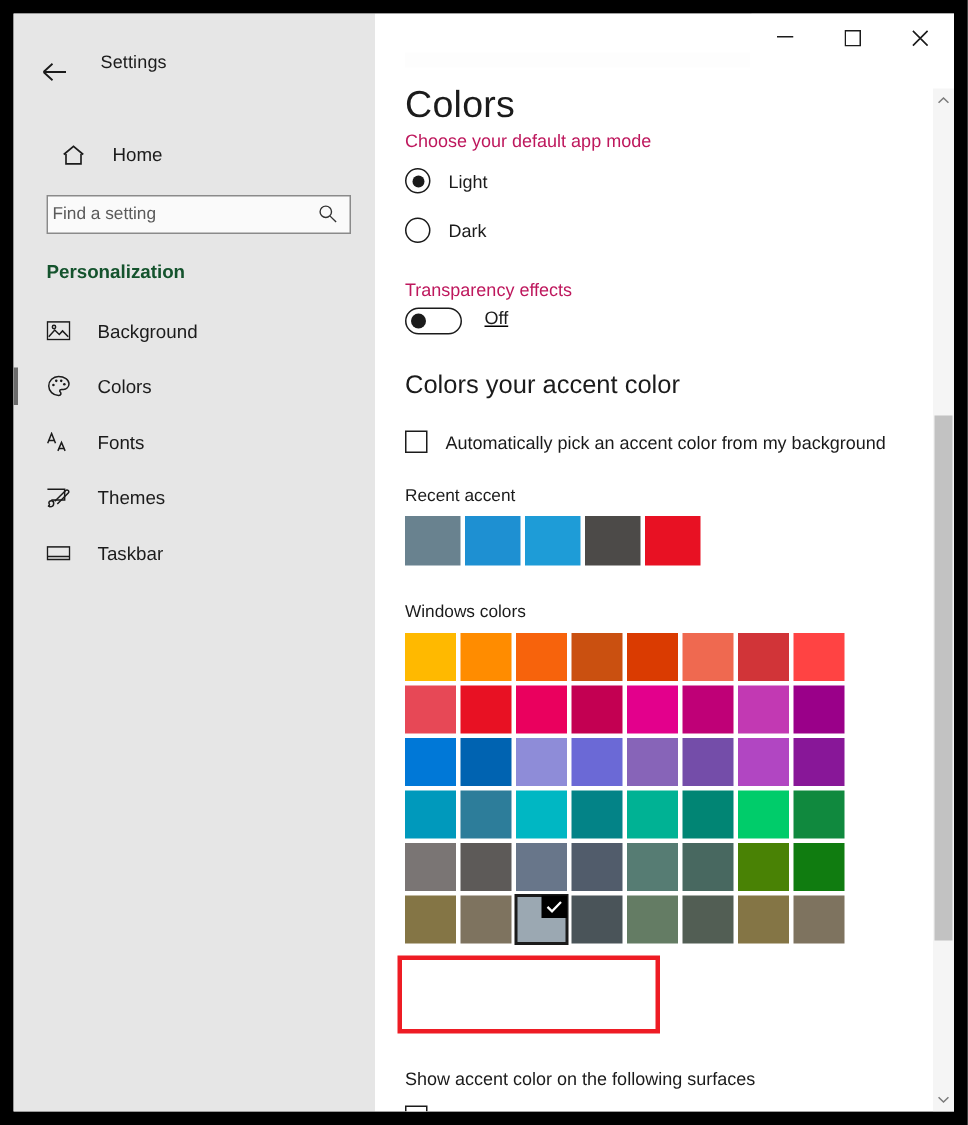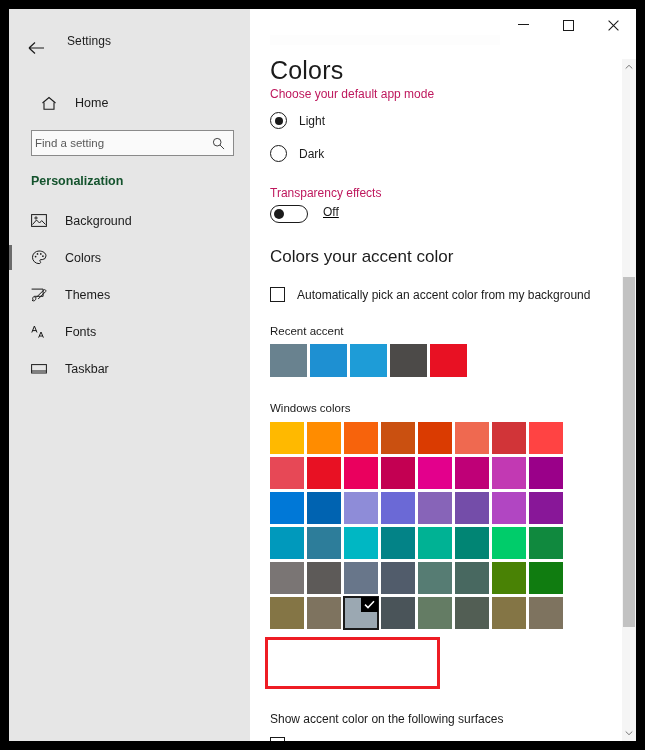--- a/index.html
+++ b/index.html
@@ -289,39 +289,39 @@
           </svg>
         </span>
         <span class="lbl">Colors</span>
       </div>
 
 
       <div class="nav-item">
 
         <span class="ico">
           <svg width="16" height="14" viewBox="0 0 16 14" fill="none" stroke="currentColor" stroke-width="1">
-            <path d="M0.6 1.1h11.5v7.2H3.2"></path>
-            <path d="M2.2 12.9c1.6 0 2.6-1 2.6-2.4 0-1-.7-1.7-1.6-1.7-1 0-1.6.7-1.6 1.4 0 .6.4.9.4 1.3 0 .6-.5.8-1 .8z"></path>
-            <path d="M5.5 9.2L12.8 2c.5-.5 1.2-.5 1.7 0s.5 1.2 0 1.7L7.2 11"></path>
-          </svg>
-        </span>
-        <span class="lbl">Themes</span>
-      </div>
-
-      <div class="nav-item">
-
-        <span class="ico">
-          <svg width="16" height="14" viewBox="0 0 16 14" fill="none" stroke="currentColor" stroke-width="1">
             <path d="M0.8 7.5L3.4 1l2.6 6.5"></path>
               <path d="M1.5 5.6h3.8"></path>
             <path d="M7.6 12.6l2.4-5.6 2.4 5.6"></path>
               <path d="M8.3 11h3.4"></path>
           </svg>
         </span>
         <span class="lbl">Fonts</span>
+      </div>
+
+      <div class="nav-item">
+
+        <span class="ico">
+          <svg width="16" height="14" viewBox="0 0 16 14" fill="none" stroke="currentColor" stroke-width="1">
+            <path d="M0.6 1.1h11.5v7.2H3.2"></path>
+            <path d="M2.2 12.9c1.6 0 2.6-1 2.6-2.4 0-1-.7-1.7-1.6-1.7-1 0-1.6.7-1.6 1.4 0 .6.4.9.4 1.3 0 .6-.5.8-1 .8z"></path>
+            <path d="M5.5 9.2L12.8 2c.5-.5 1.2-.5 1.7 0s.5 1.2 0 1.7L7.2 11"></path>
+          </svg>
+        </span>
+        <span class="lbl">Themes</span>
       </div>
 
 
       <div class="nav-item">
 
         <span class="ico">
           <svg width="16" height="12" viewBox="0 0 16 12" fill="none" stroke="currentColor" stroke-width="1">
             <rect x="0.6" y="1.6" width="14.8" height="8.4"></rect>
             <path d="M0.6 8h14.8"></path>
           </svg>

